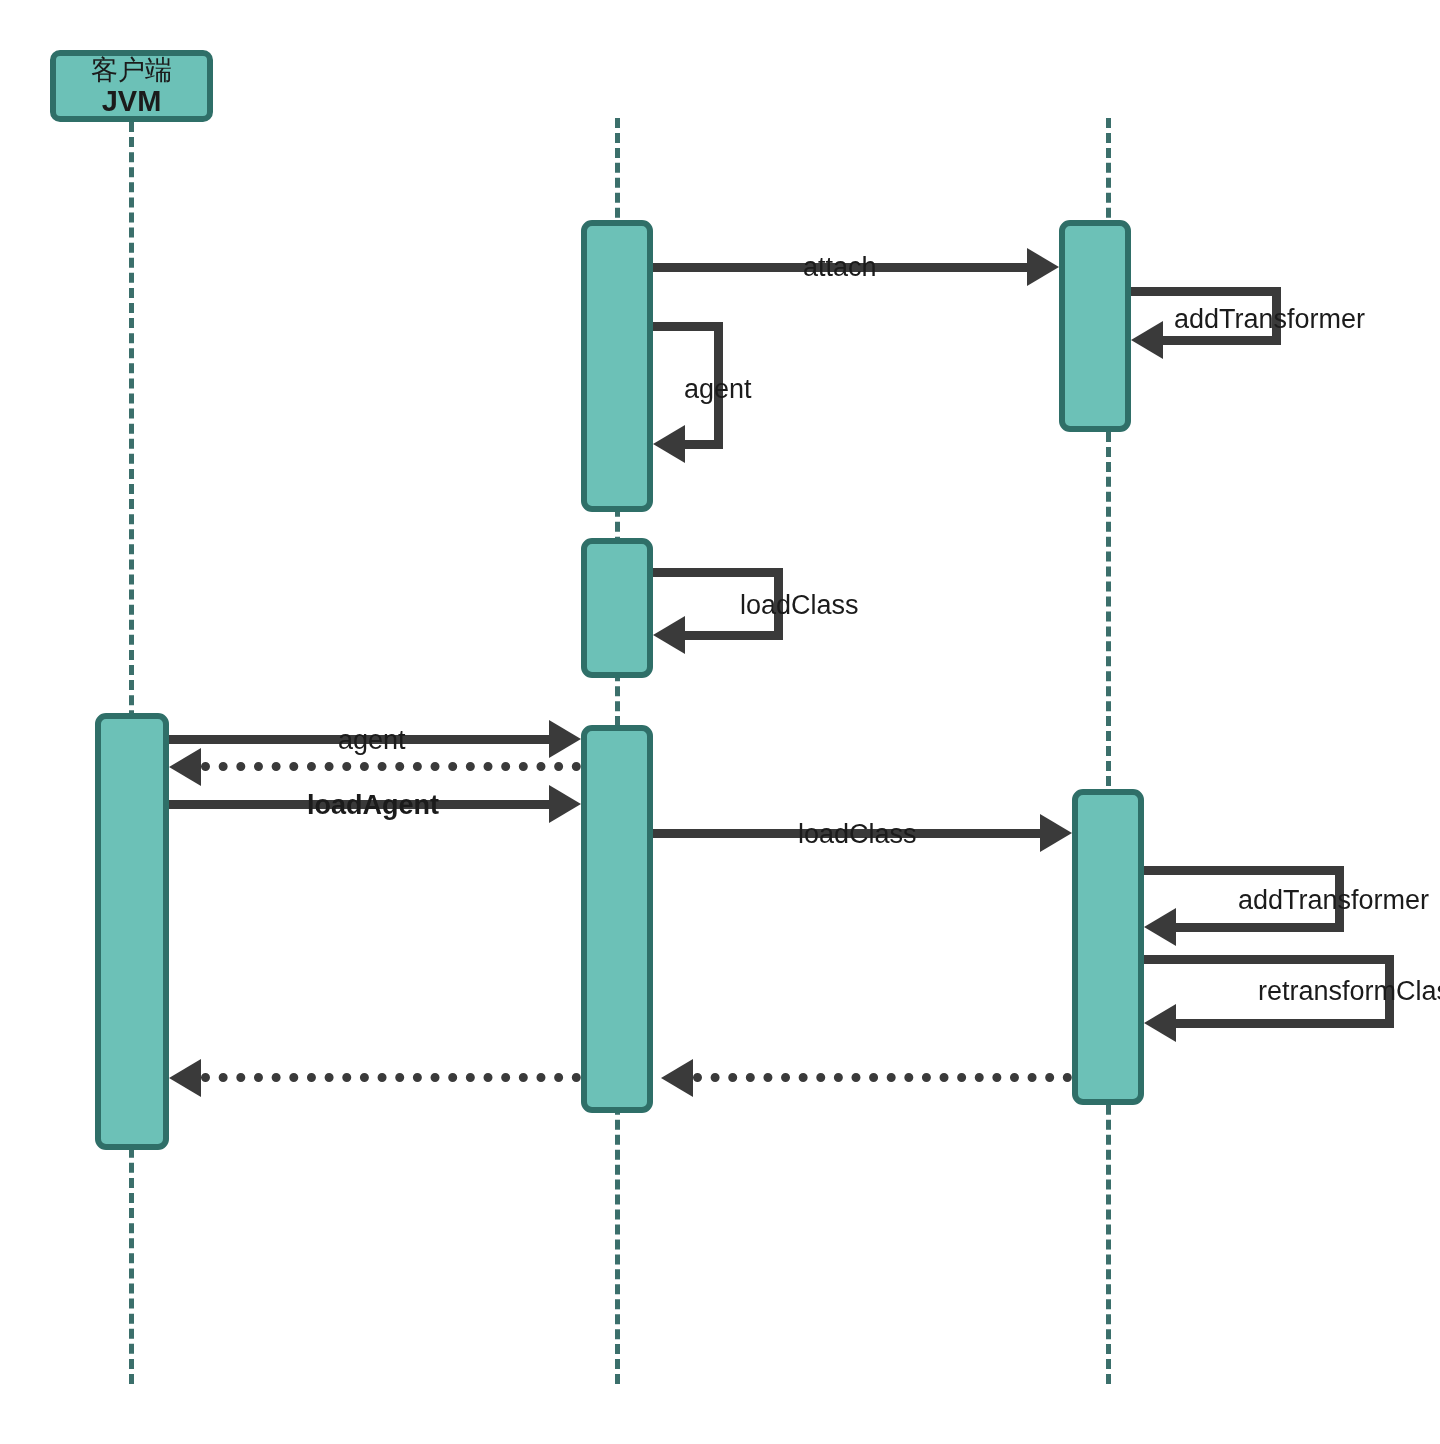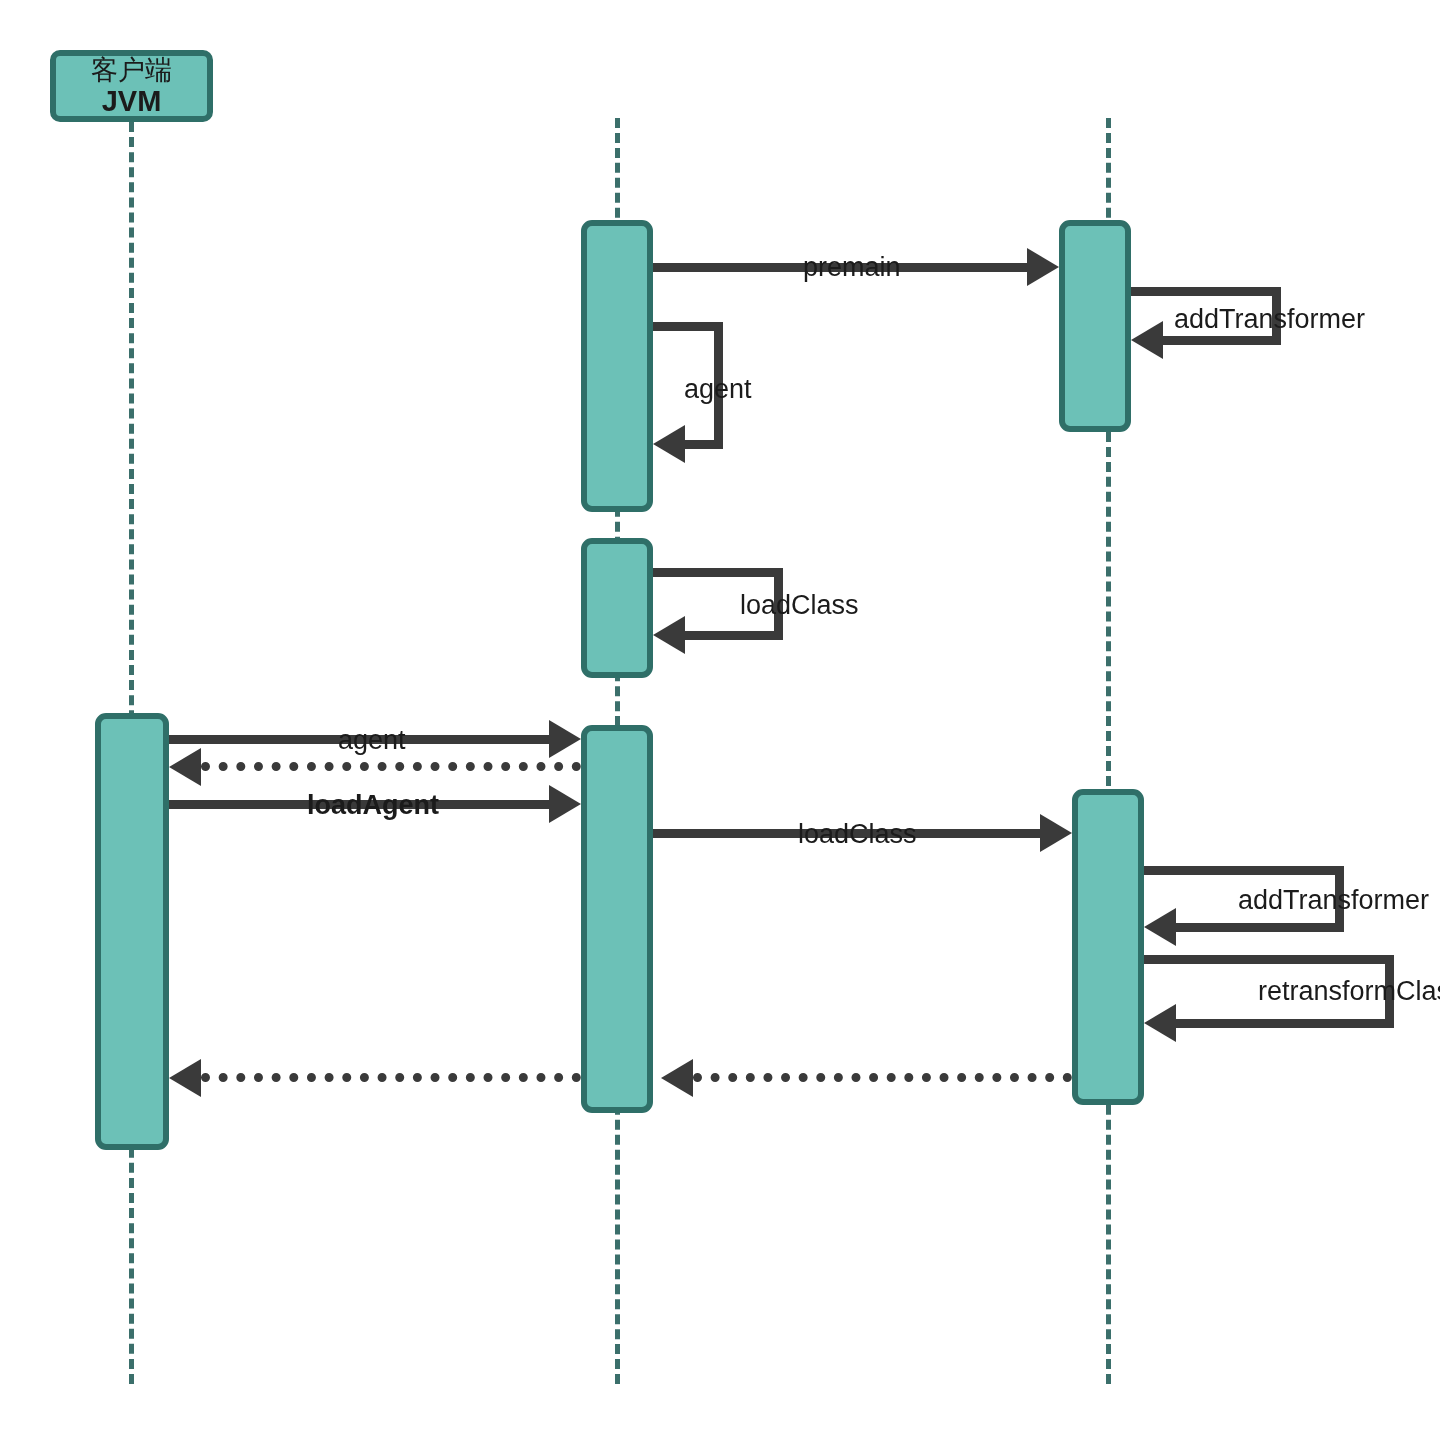--- a/index.html
+++ b/index.html
@@ -58,21 +58,21 @@
   <div class="activation" style="left:581px;top:538px;width:72px;height:140px;"></div>
   <div class="activation" style="left:581px;top:725px;width:72px;height:388px;"></div>
 
   <div class="activation" style="left:1059px;top:220px;width:72px;height:212px;"></div>
   <div class="activation" style="left:1072px;top:789px;width:72px;height:316px;"></div>
 
   <div class="activation" style="left:95px;top:713px;width:74px;height:437px;"></div>
 
   <div class="msg-line" style="left:653px;top:263px;width:374px;"></div>
   <div class="head-right" style="left:1027px;top:248px;"></div>
-  <div class="msg-label" style="left:803px;top:254px;">premain</div>
+  <div class="msg-label" style="left:803px;top:254px;">attach</div>
 
   <div class="self-top" style="left:1131px;top:287px;width:150px;"></div>
   <div class="self-side" style="left:1272px;top:287px;height:58px;"></div>
   <div class="self-bot" style="left:1163px;top:336px;width:118px;"></div>
   <div class="head-left" style="left:1131px;top:321px;"></div>
   <div class="msg-label" style="left:1174px;top:306px;">addTransformer</div>
 
   <div class="self-top" style="left:653px;top:322px;width:70px;"></div>
   <div class="self-side" style="left:714px;top:322px;height:127px;"></div>
   <div class="self-bot" style="left:685px;top:440px;width:38px;"></div>

